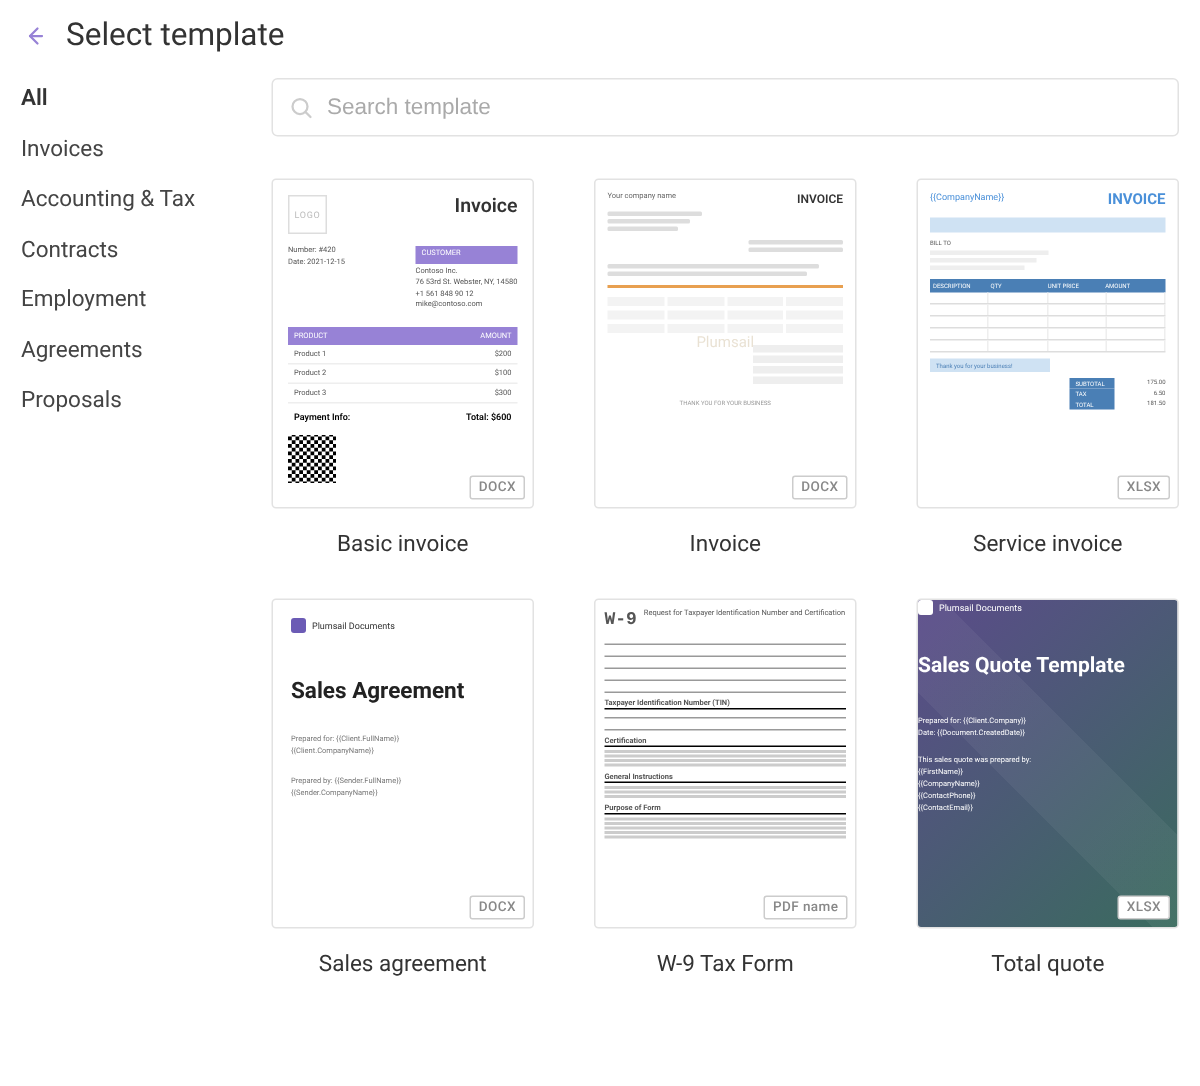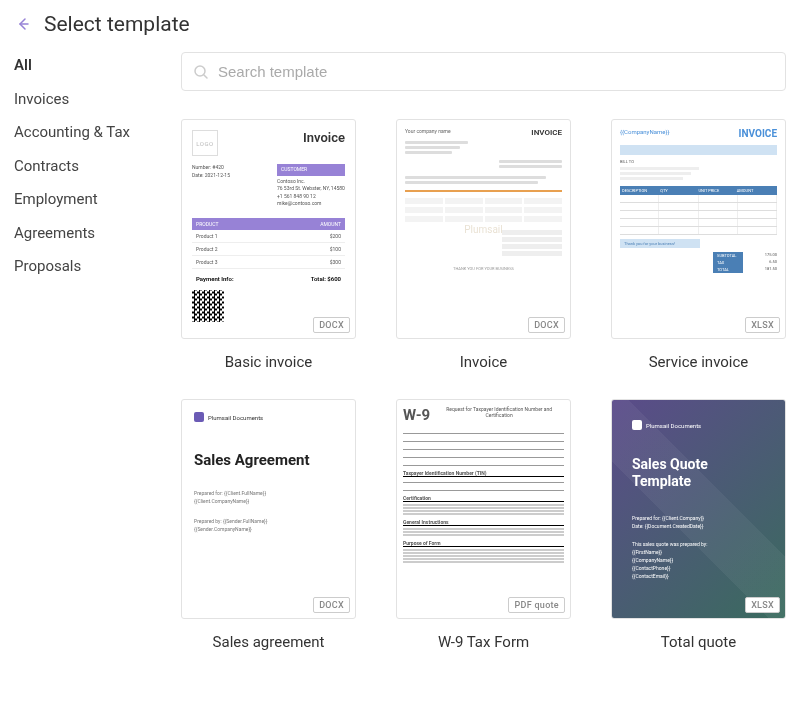--- a/index.html
+++ b/index.html
@@ -73,30 +73,30 @@
     .t-sa { padding: 12px; font-size: 6px; color: #555; display: flex; flex-direction: column; }
     .t-sa .brand { display: flex; align-items: center; gap: 4px; margin-bottom: 30px; }
     .t-sa .brand-icon { width: 10px; height: 10px; background: #6b5bb5; border-radius: 2px; }
     .t-sa .brand-txt { font-size: 6px; color: #333; }
     .t-sa .h { font-size: 15px; font-weight: 700; color: #222; line-height: 1.1; margin-bottom: 20px; }
     .t-sa .meta { font-size: 5px; color: #777; line-height: 1.6; margin-bottom: 12px; }
 
     
     .t-w9 { padding: 6px; font-size: 4px; color: #555; }
     .t-w9 .top { display: flex; gap: 4px; margin-bottom: 4px; }
-    .t-w9 .w9 { font-weight: 700; font-size: 15px; }
+    .t-w9 .w9 { font-weight: 700; font-size: 12px; font-family: Liberation Mono, monospace; }
     .t-w9 .title { text-align: center; font-size: 5px; flex: 1; }
     .t-w9 .formlines { display: flex; flex-direction: column; gap: 2px; }
     .t-w9 .fl { height: 6px; border-bottom: 1px solid #999; }
     .t-w9 .sec { font-weight: 700; font-size: 5px; margin-top: 4px; border-bottom: 1px solid #000; }
     .t-w9 .dense { display: flex; flex-direction: column; gap: 1px; margin-top: 2px; }
     .t-w9 .dl { height: 2px; background: #ccc; }
 
     
-    .t-sq { background: linear-gradient(135deg, #5b4b8a 0%, #3a6b5e 100%); color: #fff; height: 100%; padding: 20px; display: flex; flex-direction: column; position: relative; overflow: hidden; }
+    .t-sq { background: linear-gradient(135deg, #5b4b8a 0%, #3a6b5e 100%); color: #fff; height: 100%; padding: 0; display: flex; flex-direction: column; position: relative; overflow: hidden; }
     .t-sq::before { content: ''; position: absolute; inset: 0; background: linear-gradient(45deg, transparent 40%, rgba(255,255,255,0.05) 40%, rgba(255,255,255,0.05) 60%, transparent 60%); }
     .t-sq .brand { display: flex; align-items: center; gap: 4px; margin-bottom: 26px; position: relative; }
     .t-sq .brand-icon { width: 10px; height: 10px; background: #fff; border-radius: 2px; }
     .t-sq .brand-txt { font-size: 6px; color: #fff; }
     .t-sq .h { font-size: 14px; font-weight: 700; line-height: 1.2; margin-bottom: 24px; position: relative; }
     .t-sq .meta { font-size: 5px; line-height: 1.6; margin-bottom: 10px; position: relative; }
   </style>
 </head>
 <body>
 
@@ -359,21 +359,21 @@
               </div>
             <div class="sec">Purpose of Form</div>
             <div class="dense">
                 <div class="dl"></div>
                 <div class="dl"></div>
                 <div class="dl"></div>
                 <div class="dl"></div>
                 <div class="dl"></div>
               </div>
           </div>
-          <div class="badge">PDF quote</div>
+          <div class="badge">PDF name</div>
         </div>
         <div class="card-title">W-9 Tax Form</div>
       </div>
 
       <div class="card">
         <div class="thumb">
           <div class="t-sq">
             <div class="brand">
               <div class="brand-icon"></div>
               <div class="brand-txt">Plumsail Documents</div>

